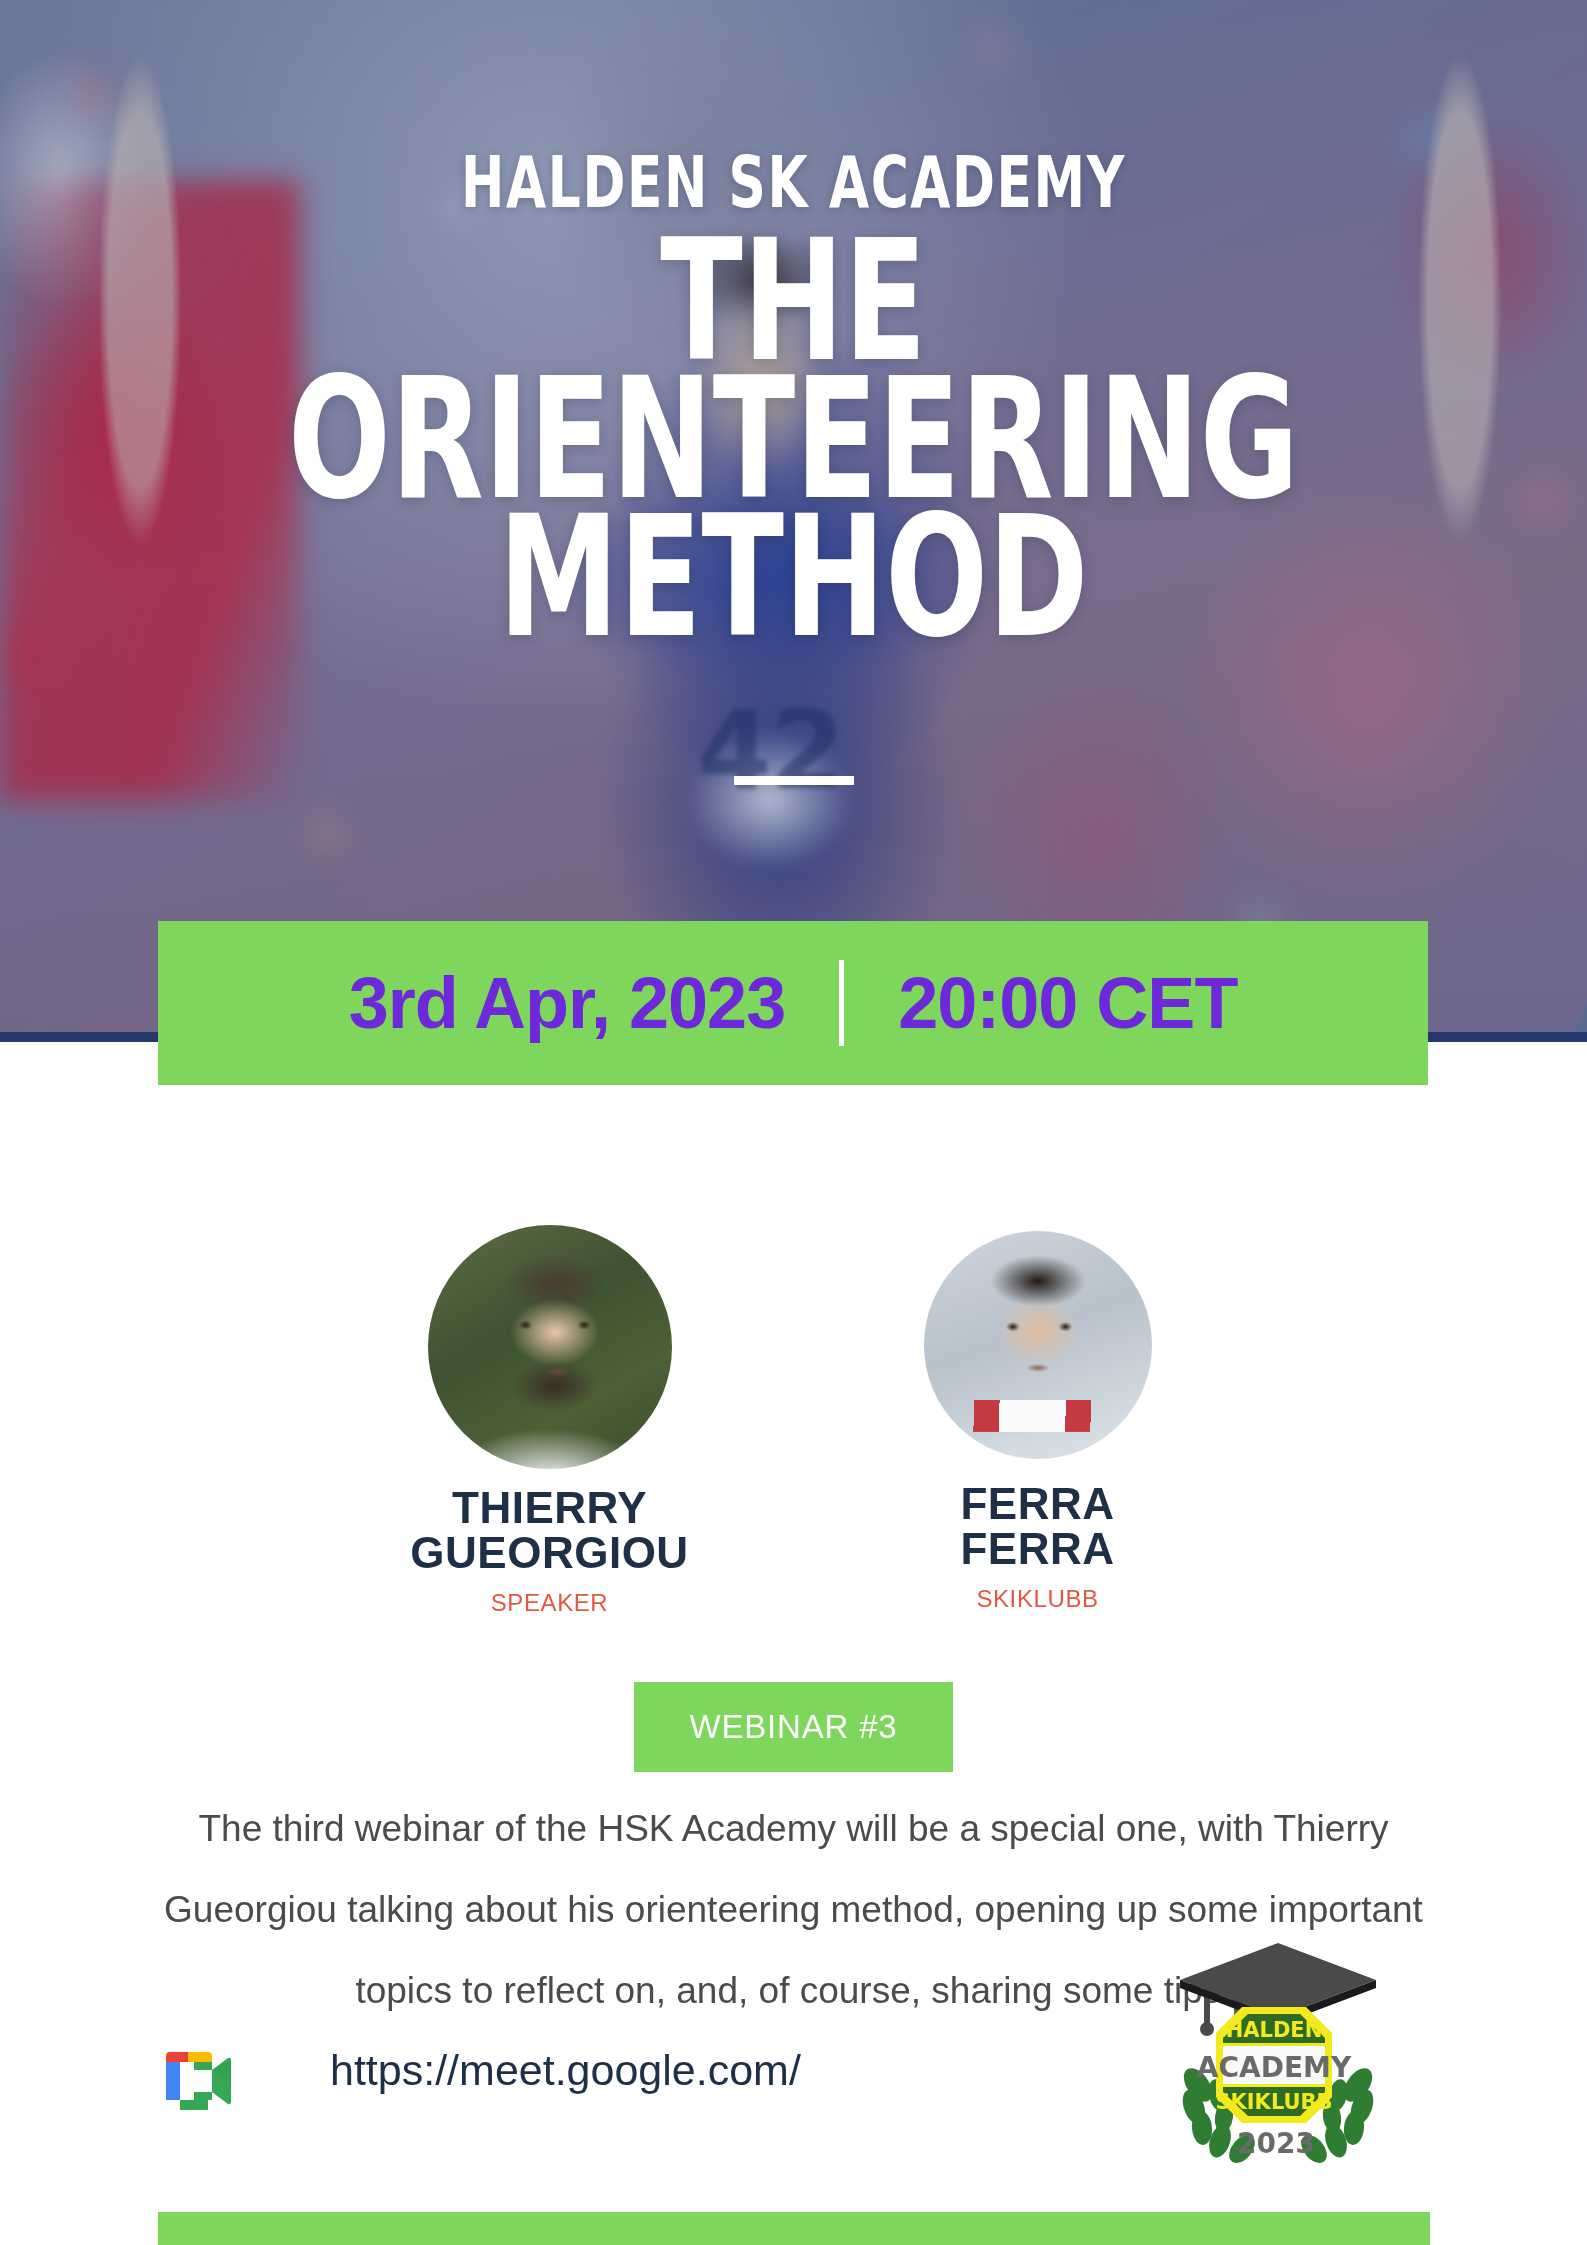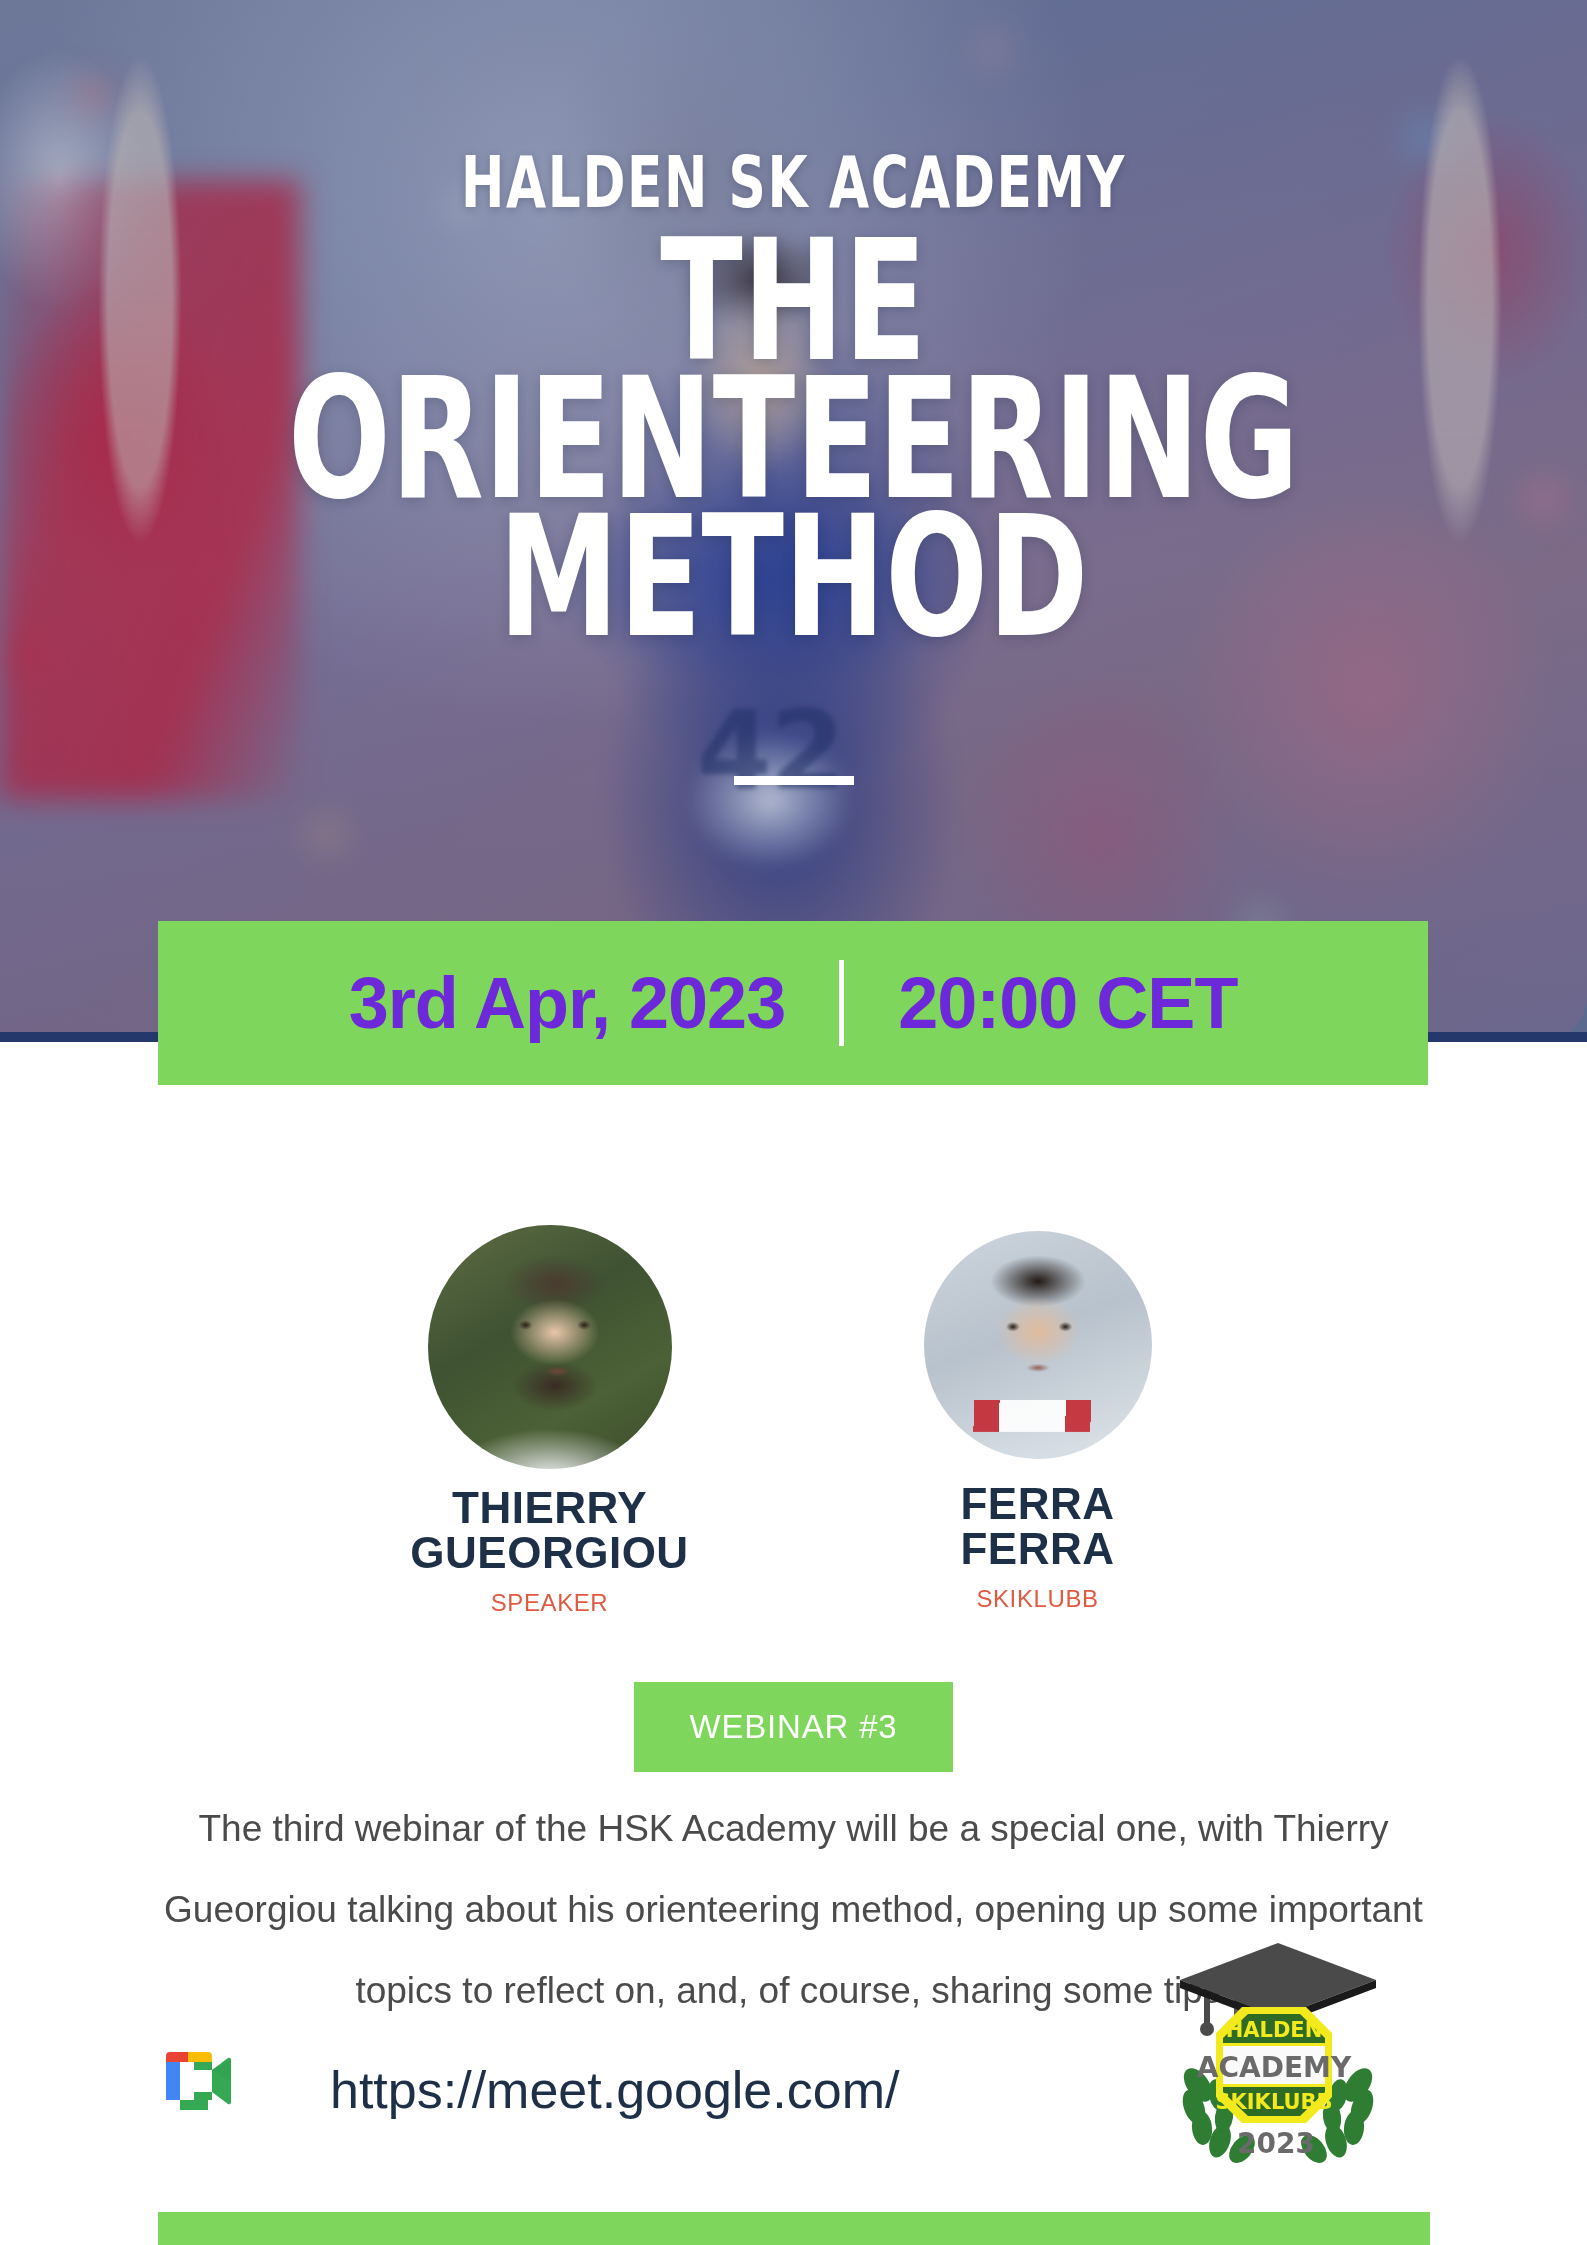--- a/index.html
+++ b/index.html
@@ -203,22 +203,22 @@
     position:absolute;left:140px;top:1788px;width:1307px;text-align:center;
     color:#4b4b4b;font-size:37px;line-height:81px;
     font-family:"Liberation Sans","DejaVu Sans",sans-serif;
   }
 
   
   .meet-row{position:absolute;left:158px;top:2040px;width:800px;height:100px;}
   .meet-icon{position:absolute;left:0;top:8px;width:76px;height:66px;}
   .meet-url{
     position:absolute;left:172px;top:6px;
-    color:#1e3048;font-size:52px;letter-spacing:0px;
-    font-family:"Liberation Sans","DejaVu Sans",sans-serif;white-space:nowrap;margin-top:14px;
+    color:#1e3048;font-size:43px;letter-spacing:0px;
+    font-family:"Liberation Sans","DejaVu Sans",sans-serif;white-space:nowrap;
   }
 
   
   .logo{position:absolute;left:1168px;top:1935px;width:220px;height:245px;}
 
   
   .bottom-bar{
     position:absolute;left:158px;top:2212px;width:1272px;height:33px;background:#7ed65c;
   }
 </style>

